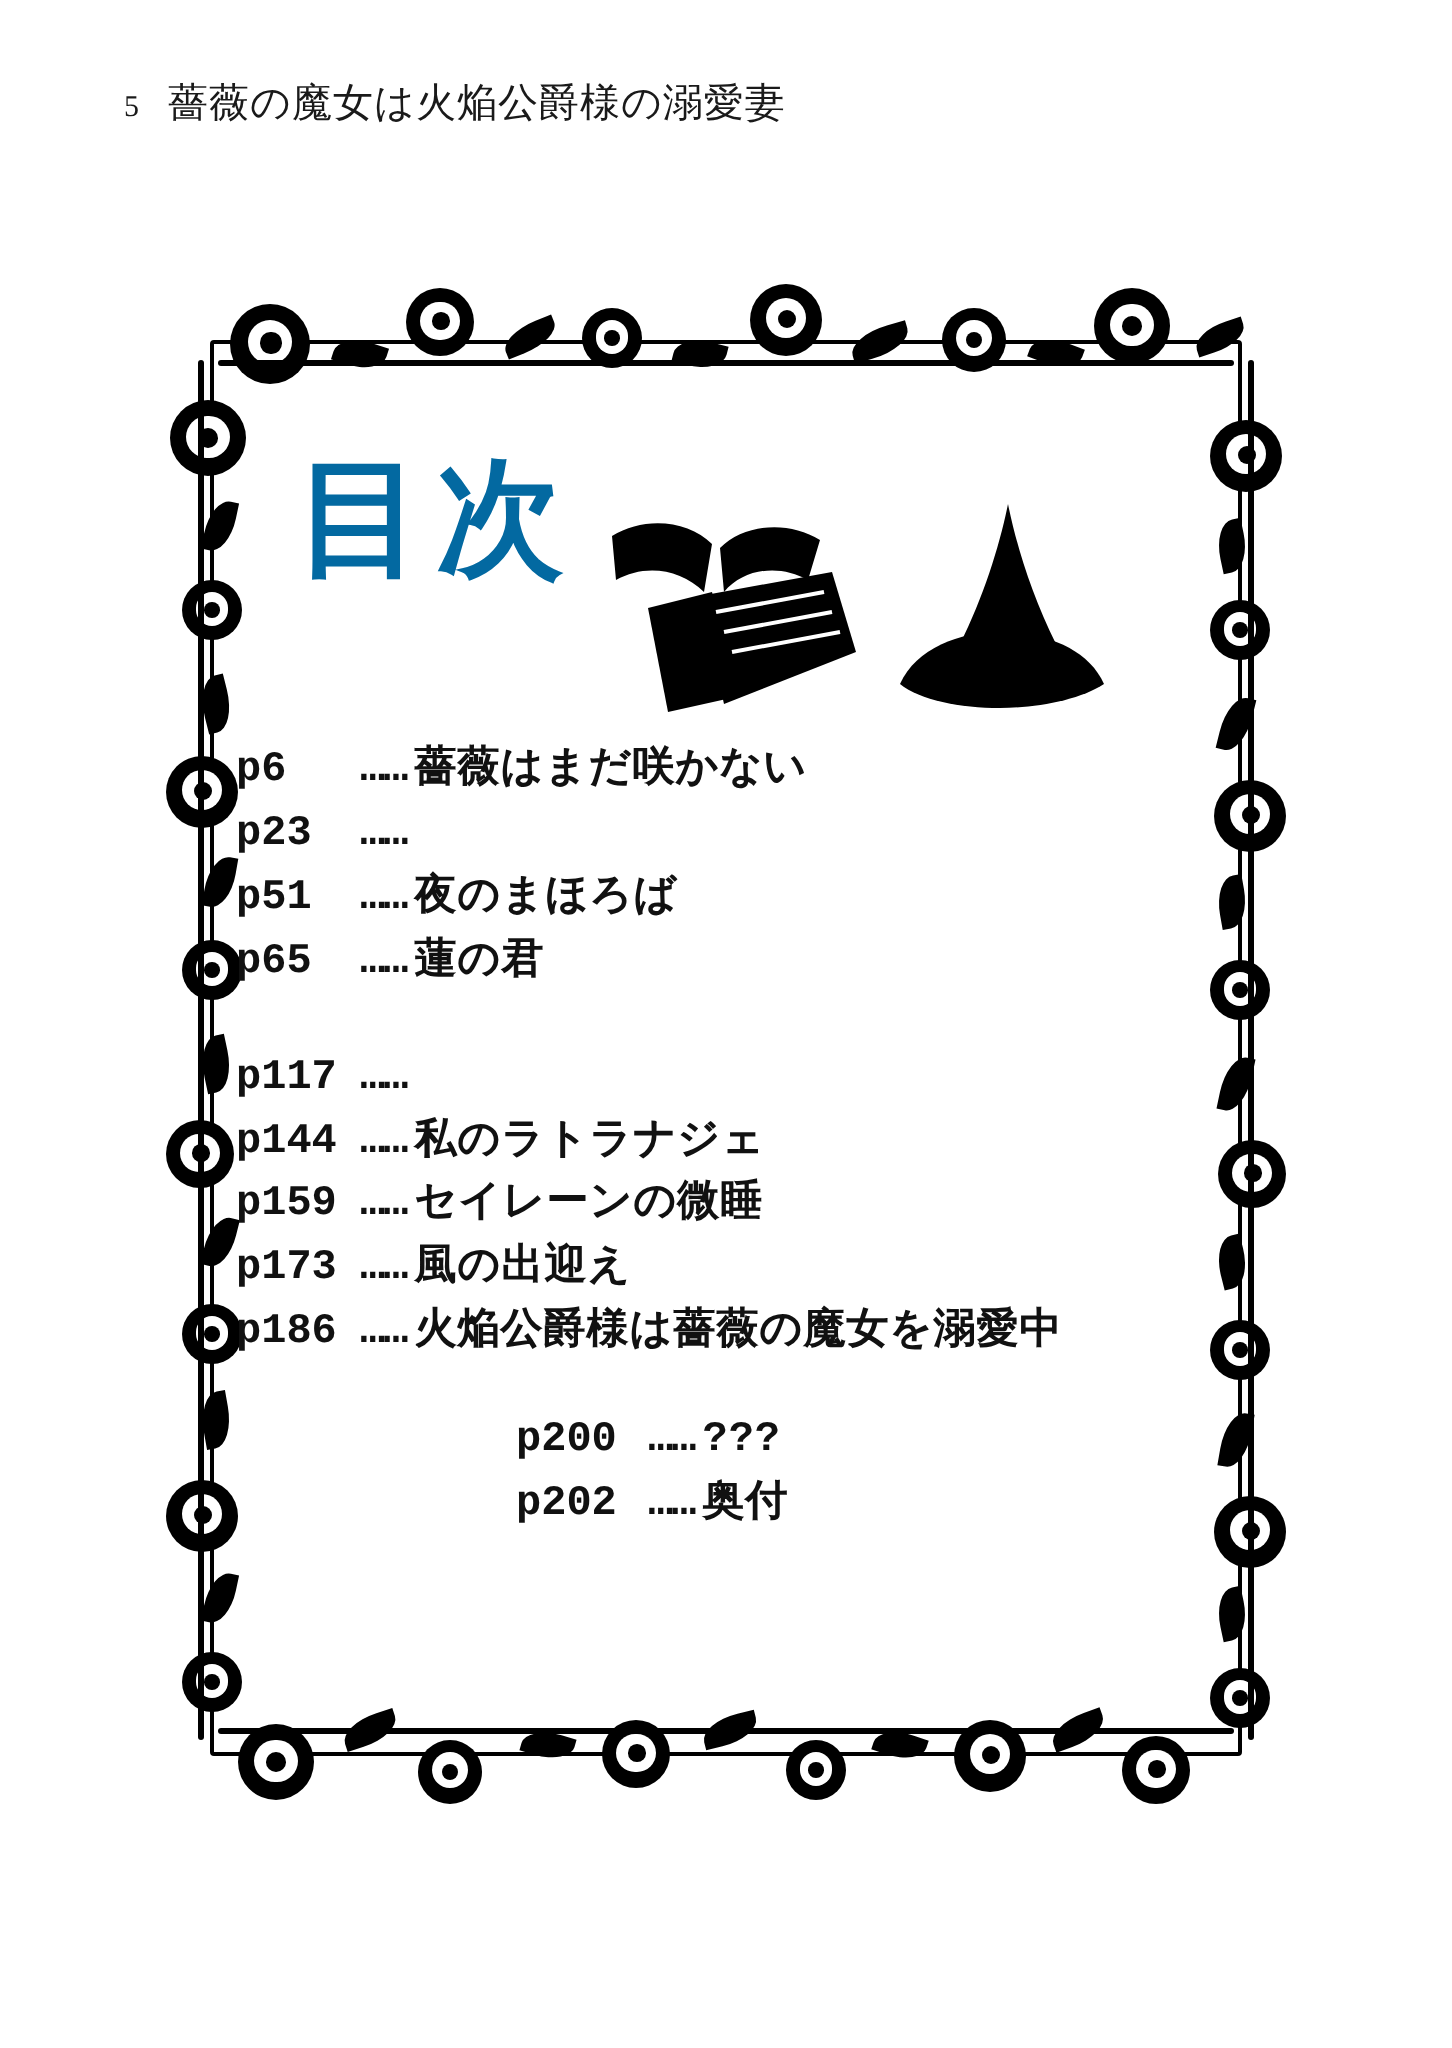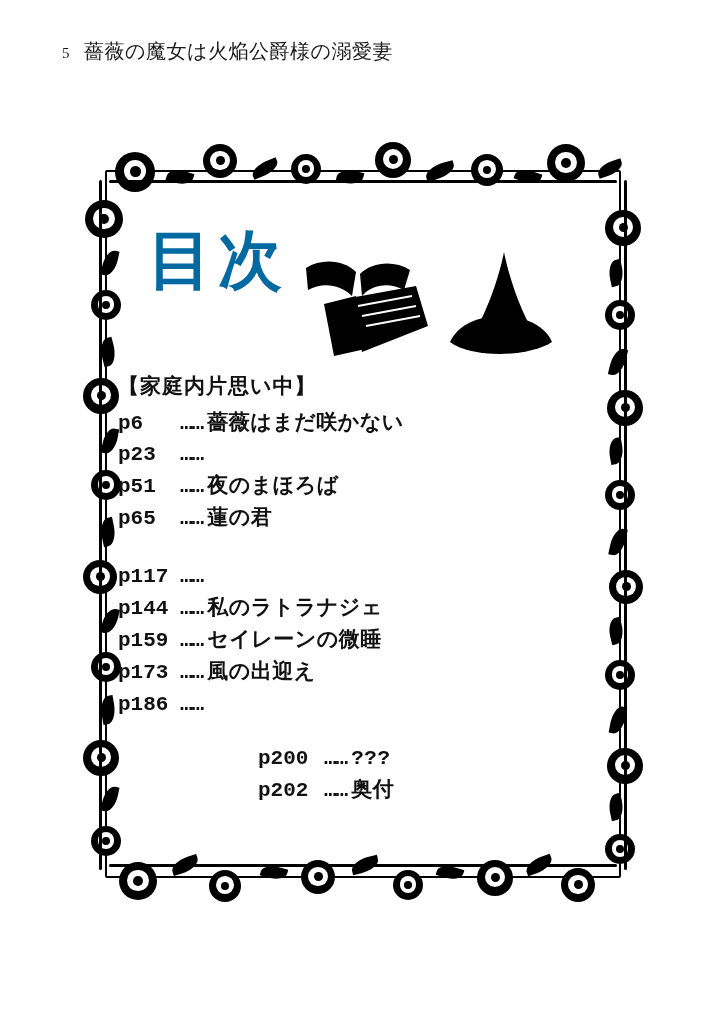--- a/index.html
+++ b/index.html
@@ -283,21 +283,20 @@
   <svg width="120" height="115" viewBox="0 0 120 115" xmlns="http://www.w3.org/2000/svg">
     <g fill="#000">
       <path d="M64 2 C60 22, 52 48, 40 72 C54 80, 72 80, 88 72 C76 48, 68 22, 64 2 Z"></path>
       <path d="M10 92 C18 74, 40 66, 60 66 C82 66, 104 74, 112 92 C100 100, 78 104, 60 104 C40 104, 20 100, 10 92 Z"></path>
     </g>
   </svg>
 </div>
 
 <div class="toc-body">
 
-  <div class="group-heading">【家庭内片思い中】</div>
 
   <div class="entry">
     <span class="pg">p6</span>
     <span class="dots">……</span>
     <span class="ttl">薔薇はまだ咲かない</span>
   </div>
   <div class="entry">
     <span class="pg">p23</span>
     <span class="dots">……</span>
   </div>
@@ -330,20 +329,21 @@
     <span class="ttl">セイレーンの微睡</span>
   </div>
   <div class="entry">
     <span class="pg">p173</span>
     <span class="dots">……</span>
     <span class="ttl">風の出迎え</span>
   </div>
   <div class="entry">
     <span class="pg">p186</span>
     <span class="dots">……</span>
+    <span class="ttl">火焔公爵様は薔薇の魔女を溺愛中</span>
   </div>
 
   <div class="tail">
     <div class="entry">
       <span class="pg">p200</span>
       <span class="dots">……</span>
       <span class="ttl">???</span>
     </div>
     <div class="entry">
       <span class="pg">p202</span>

